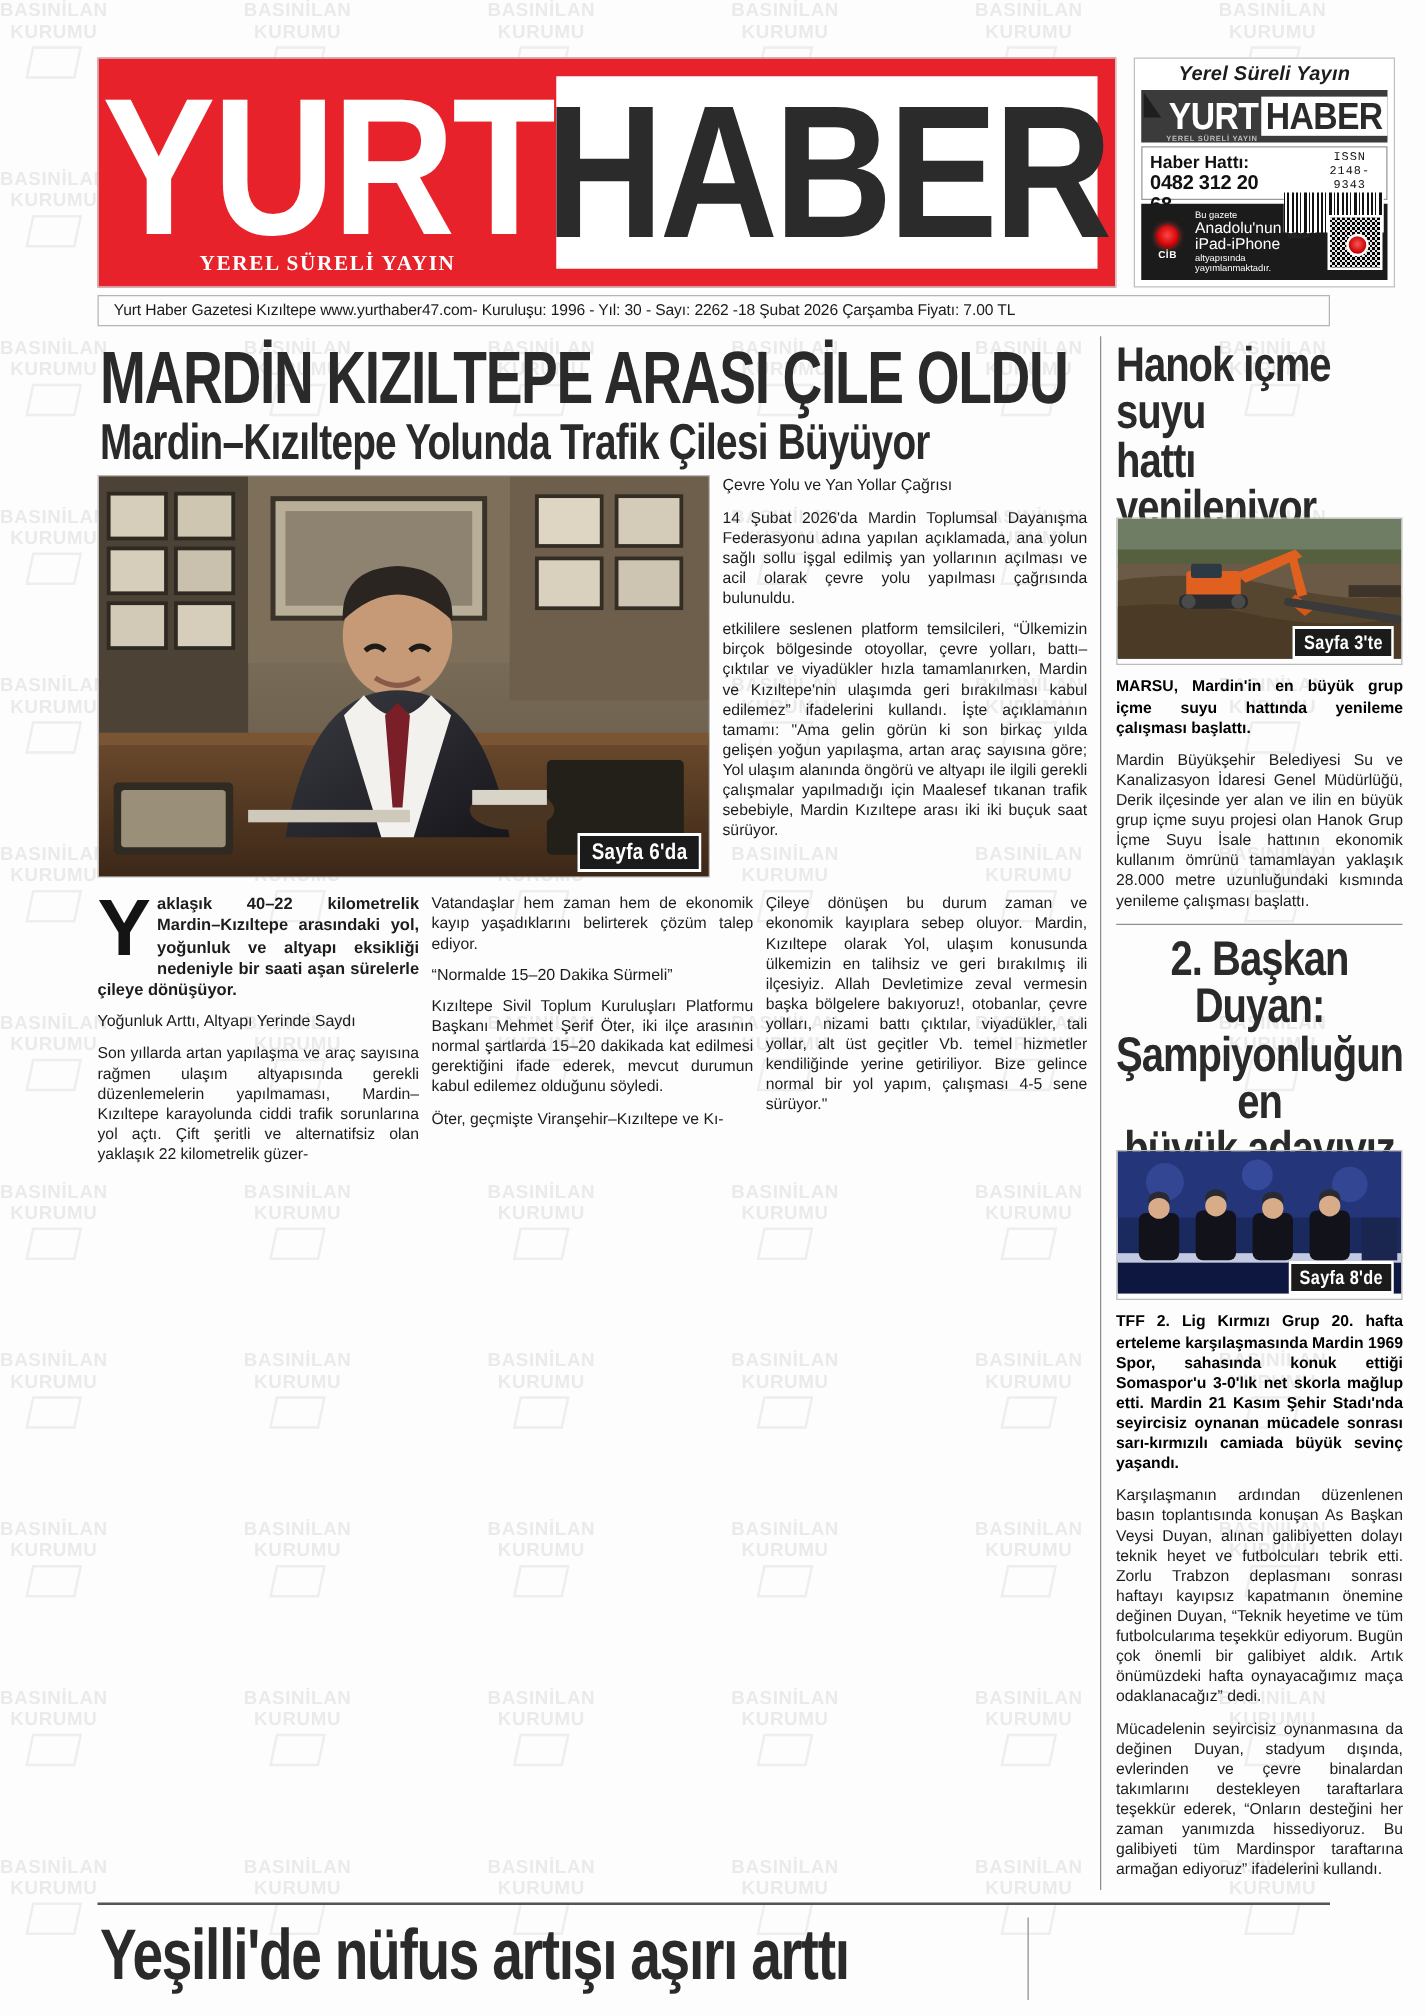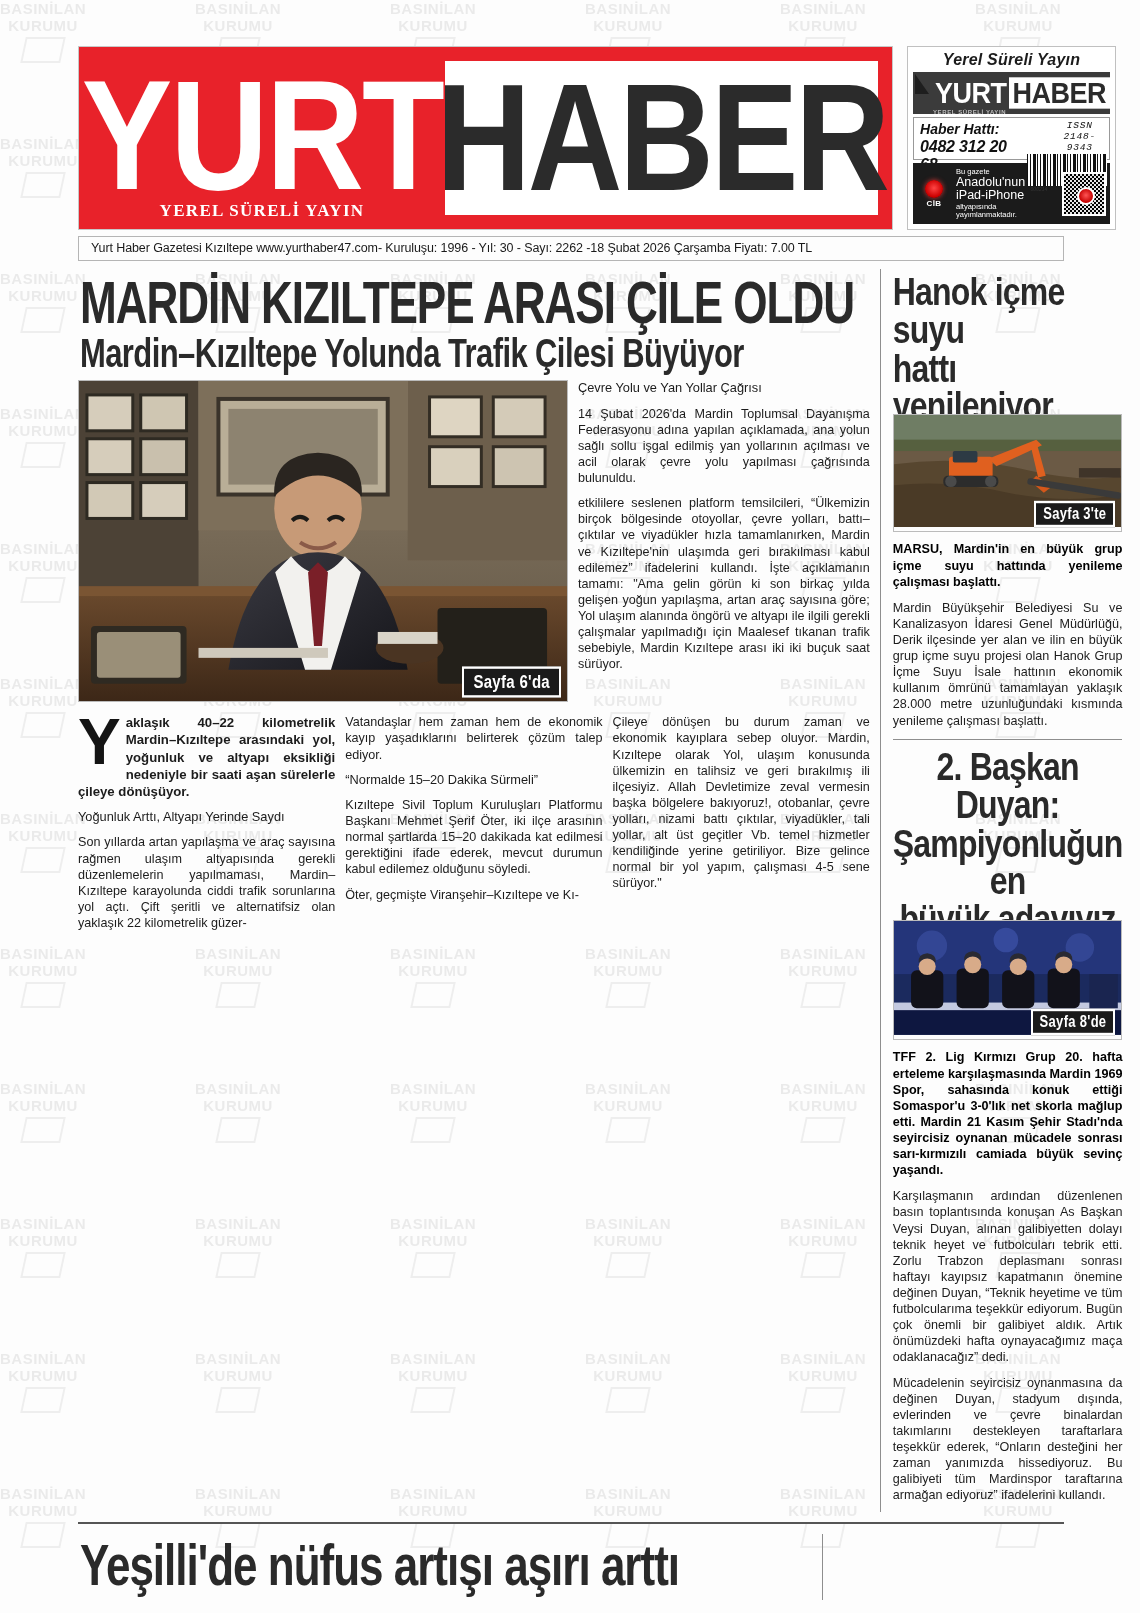--- a/index.html
+++ b/index.html
@@ -156,21 +156,20 @@
     left: 2px; top: 2px;
     width: 0; height: 0;
     border-left: 14px solid #1e1e1e;
     border-right: 0 solid transparent;
     border-top: 20px solid transparent;
   }
   .mr-contact {
     border: 1px solid #999;
     display: flex;
     height: 43px;
-    font-style: italic;
   }
   .mr-contact-left {
     flex: 1.25;
     padding: 3px 4px 2px 6px;
   }
   .mr-hh { font-size: 14px; font-weight: bold; color: #111; }
   .mr-phone { font-size: 16px; font-weight: bold; color: #111; letter-spacing: -.2px; margin-top: 1px; }
   .mr-web { font-size: 9.5px; color: #222; margin-top: 3px; }
   .mr-contact-right {
     flex: 1;

